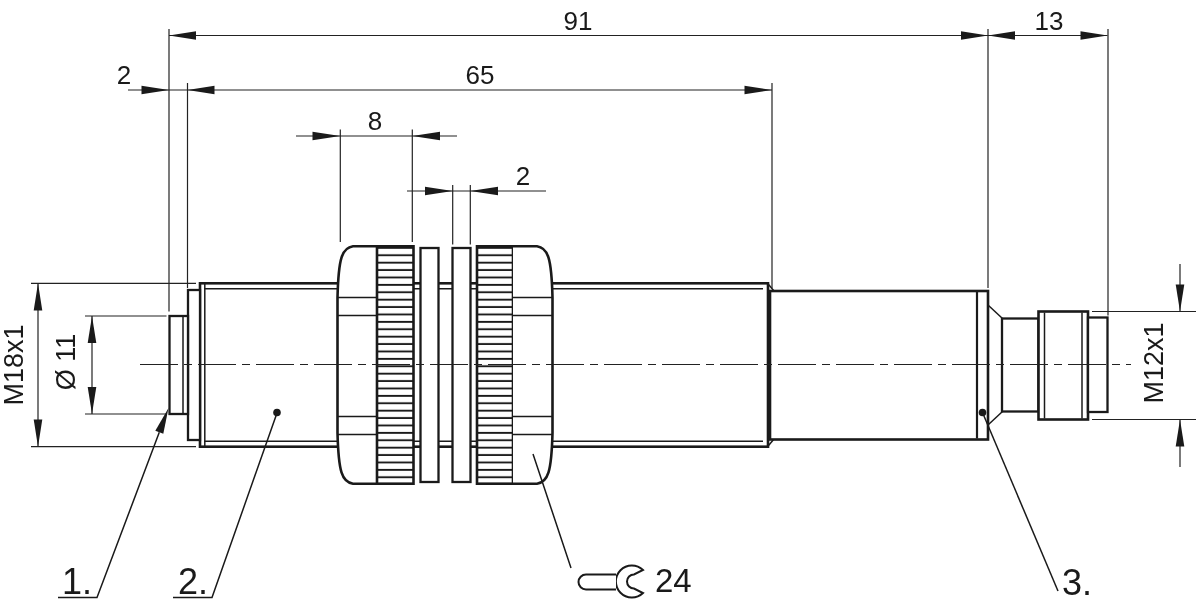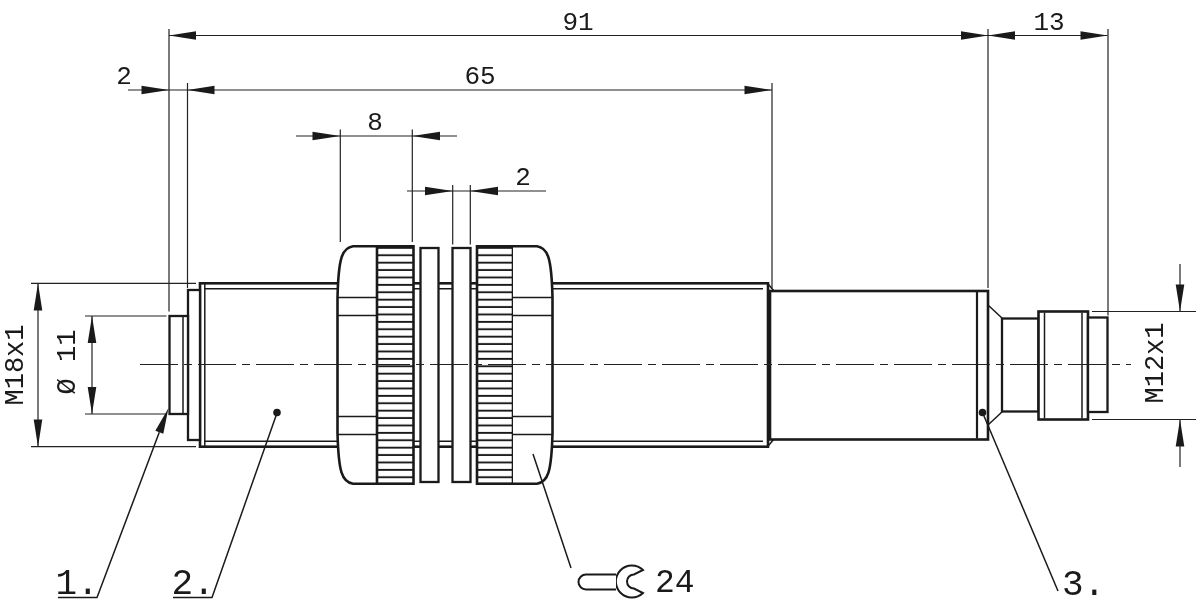--- a/index.html
+++ b/index.html
@@ -1,17 +1,17 @@
 <!DOCTYPE html>
 <html><head>
 <meta charset="utf-8">
 <style>
   html,body{margin:0;padding:0;background:#fff;}
   #stage{position:relative;width:1200px;height:613px;background:#fff;overflow:hidden;
-         font-family:Liberation Mono, monospace;}
+         font-family:Liberation Sans, sans-serif;}
   svg{display:block;}
   text{fill:#1a1a1a;}
   .dimtxt{font-size:26px;}
   .dimtxt-rot{font-size:27px;}
   .callout{font-size:36px;}
   .wrenchnum{font-size:33px;}
   .thick-f{stroke:#1a1a1a;stroke-width:2.6;fill:#fff;}
   .med-f{stroke:#1a1a1a;stroke-width:2.3;fill:#fff;}
   .thin{stroke:#1a1a1a;stroke-width:1.5;fill:none;}
   .dim{stroke:#222;stroke-width:1.2;fill:none;}

